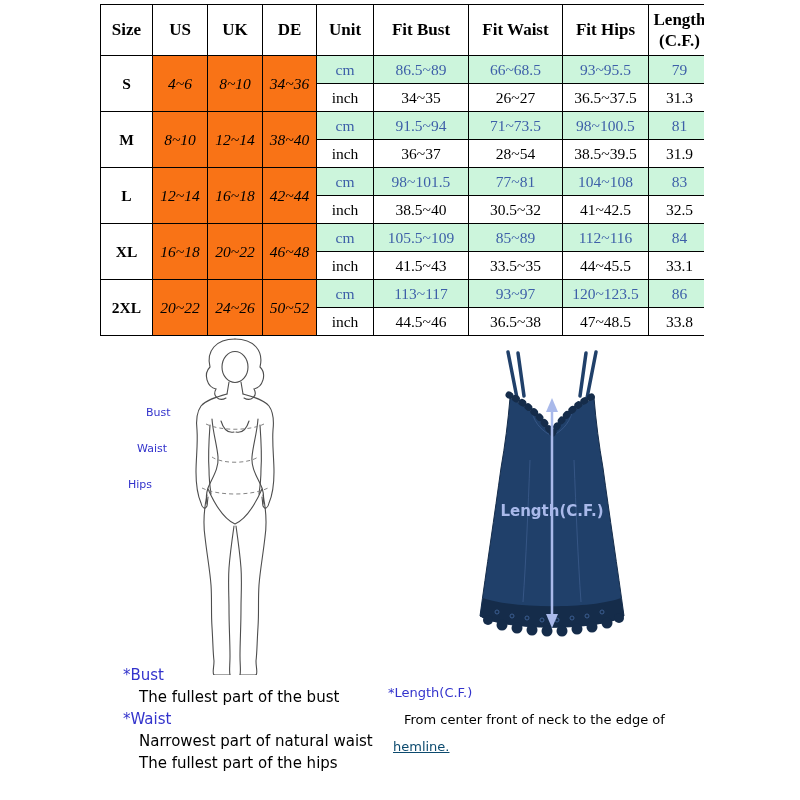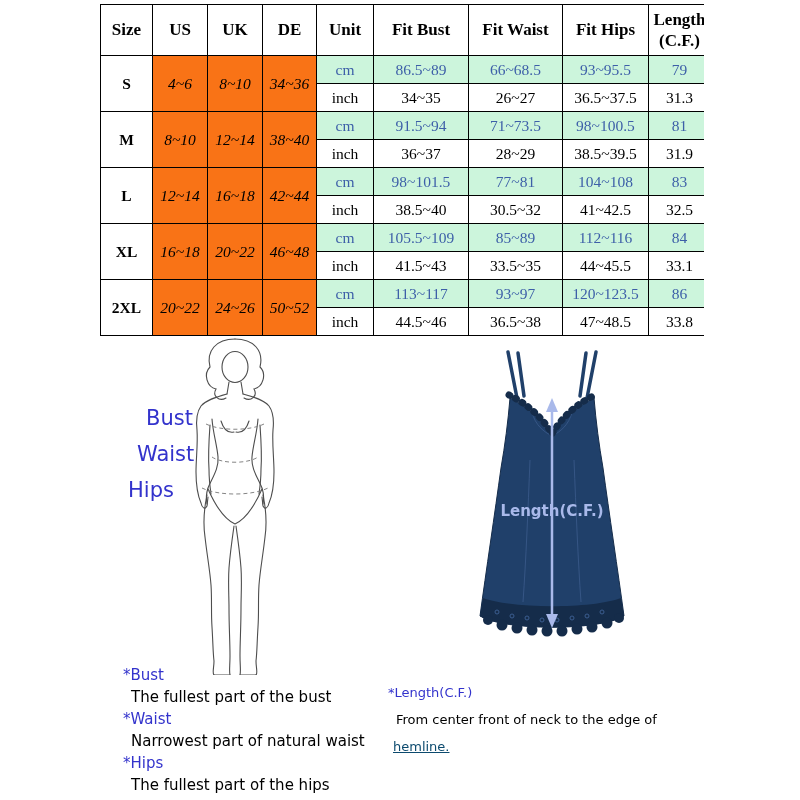--- a/index.html
+++ b/index.html
@@ -25,42 +25,42 @@
   .cell-intl { font-style:italic; color:#000; background:#f97316; }
   .cm-cell   { background:var(--mint); color:var(--cm-text); }
   .inch-cell { background:#fff; color:#000;font-family:Liberation Serif, serif; }
 
   
   .figure-svg { position:absolute; left:150px; top:337px; }
   .outline path, .outline ellipse {
     fill:none; stroke:#4d4d4d; stroke-width:1.1; stroke-linecap:round;
   }
   .measure path { fill:none; stroke:#858585; stroke-width:1; stroke-dasharray:4 3; }
-  .fig-label { position:absolute; color:var(--label-blue); font-size:21px; }
+  .fig-label { position:absolute; color:var(--label-blue); font-size:11px; }
   .fig-label-bust  { left:146px; top:406px; }
   .fig-label-waist { left:137px; top:442px; }
   .fig-label-hips  { left:128px; top:478px; }
 
   
   .dress-svg { position:absolute; left:452px; top:350px; }
   .strap { stroke:var(--dress-navy); stroke-width:3.5; fill:none; stroke-linecap:round; }
   .dress-body { fill:var(--dress-navy); stroke:var(--dress-dark); stroke-width:1; }
   .seam { stroke:#39598a; stroke-width:1; fill:none; opacity:.85; }
   .lace-edge { stroke:var(--dress-dark); stroke-width:7; fill:none; stroke-linecap:round; stroke-dasharray:1 6.5; }
   .hem-band, .hem-dot { fill:var(--dress-dark); }
   .lace-tex circle { fill:none; stroke:#3b5d8f; stroke-width:1; }
   .arrow-line { stroke:var(--arrow-blue); stroke-width:2.5; }
   .arrow-head { fill:var(--arrow-blue); }
   .arrow-label { fill:var(--arrow-blue); font-size:15px; font-weight:bold; font-family:"DejaVu Sans", sans-serif; }
 
   
   .notes-left  { position:absolute; left:123px; top:664px; font-size:15px; line-height:22px; }
   .notes-right { position:absolute; left:388px; top:679px; font-size:13px; line-height:27px; }
   .note-title { color:var(--label-blue); }
-  .note-desc  { color:#000; margin-left:8px; }
+  .note-desc  { color:#000; margin-left:16px; }
   .note-desc2 { color:#0c4a6e; margin-left:5px;text-decoration:underline; }
 </style>
 </head>
 <body>
 
 <div class="page">
 
   <table class="size-table">
     <colgroup>
       <col style="width:52px">
@@ -115,21 +115,21 @@
           <td rowspan="2" class="cell-intl">38~40</td>
           <td class="cm-cell">cm</td>
           <td class="cm-cell">91.5~94</td>
           <td class="cm-cell">71~73.5</td>
           <td class="cm-cell">98~100.5</td>
           <td class="cm-cell">81</td>
         </tr>
         <tr class="row-inch">
           <td class="inch-cell">inch</td>
           <td class="inch-cell">36~37</td>
-          <td class="inch-cell">28~29</td>
+          <td class="inch-cell">28~54</td>
           <td class="inch-cell">38.5~39.5</td>
           <td class="inch-cell">31.9</td>
         </tr>
         <tr class="row-cm">
           <td rowspan="2" class="cell-size">L</td>
           <td rowspan="2" class="cell-intl">12~14</td>
           <td rowspan="2" class="cell-intl">16~18</td>
           <td rowspan="2" class="cell-intl">42~44</td>
           <td class="cm-cell">cm</td>
           <td class="cm-cell">98~101.5</td>
@@ -253,21 +253,20 @@
     <polygon class="arrow-head" points="94,62 106,62 100,48"></polygon>
     <polygon class="arrow-head" points="94,264 106,264 100,278"></polygon>
     <text class="arrow-label" x="100" y="166" text-anchor="middle">Length(C.F.)</text>
   </svg>
 
   <div class="notes-left">
     <div class="note-title">*Bust</div>
     <div class="note-desc">The fullest part of the bust</div>
     <div class="note-title">*Waist</div>
     <div class="note-desc">Narrowest part of natural waist</div>
-    <div class="note-title">*Hips</div>
     <div class="note-desc">The fullest part of the hips</div>
   </div>
 
   <div class="notes-right">
     <div class="note-title">*Length(C.F.)</div>
     <div class="note-desc">From center front of neck to the edge of</div>
     <div class="note-desc2">hemline.</div>
   </div>
 
 </div>

